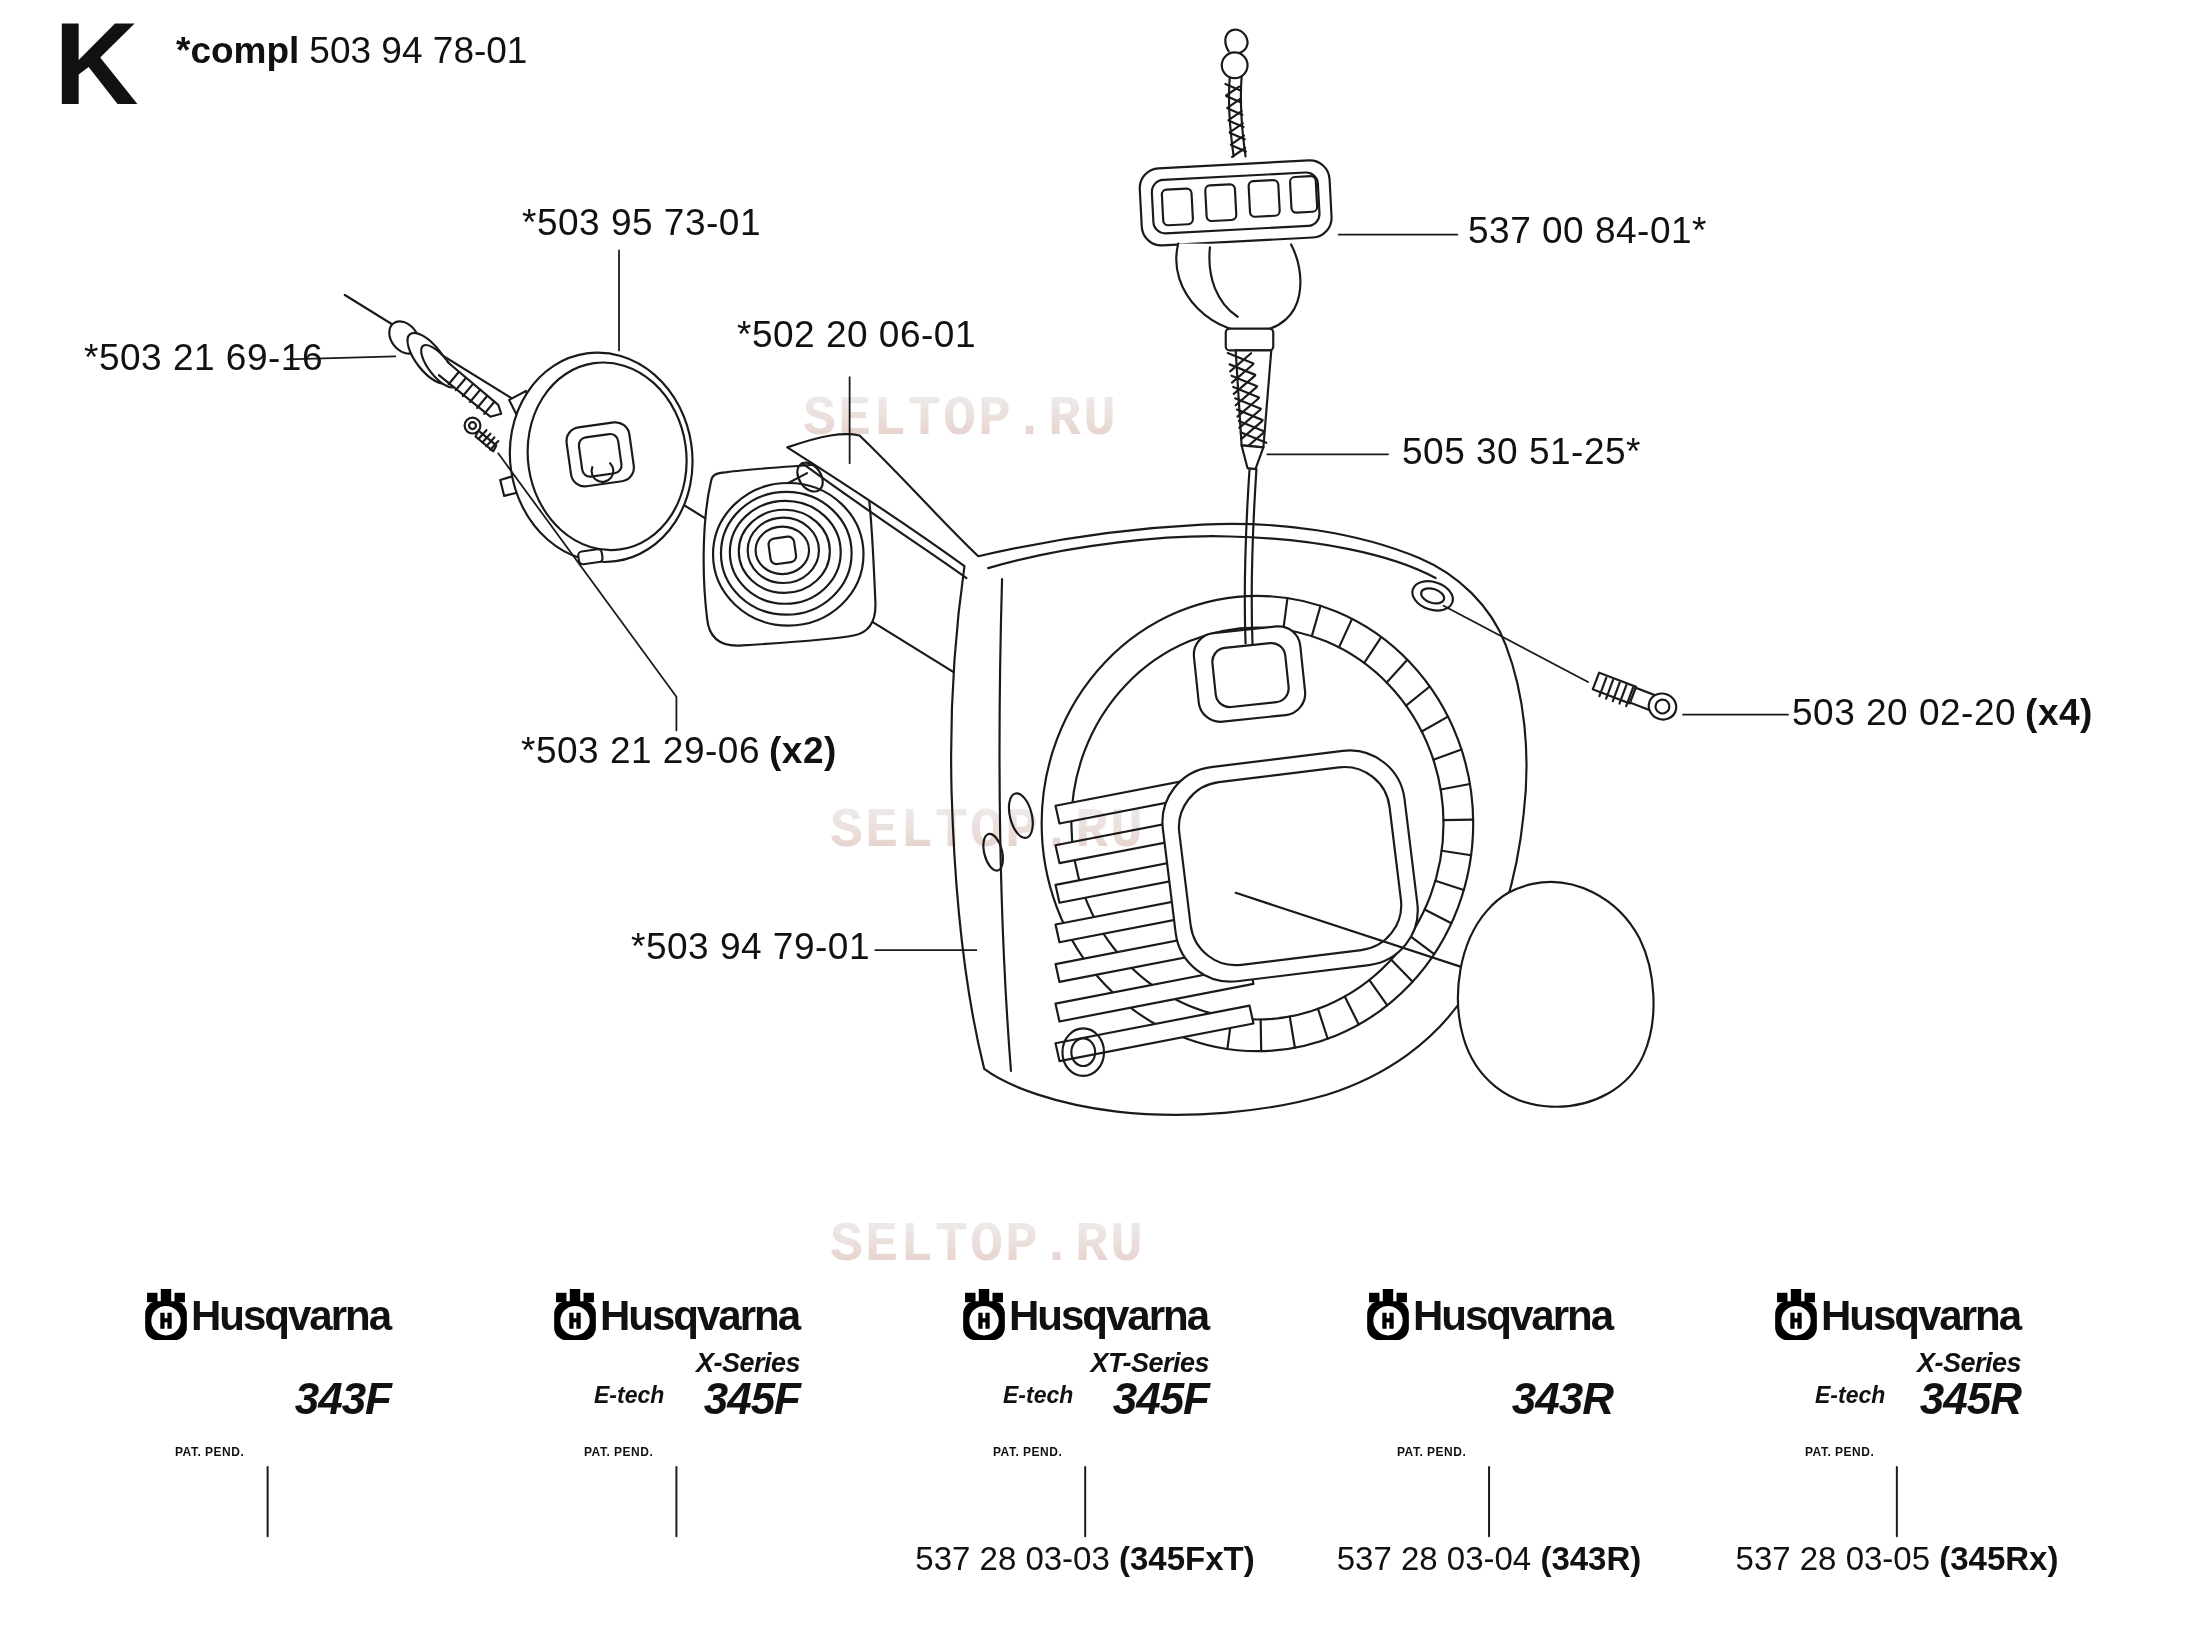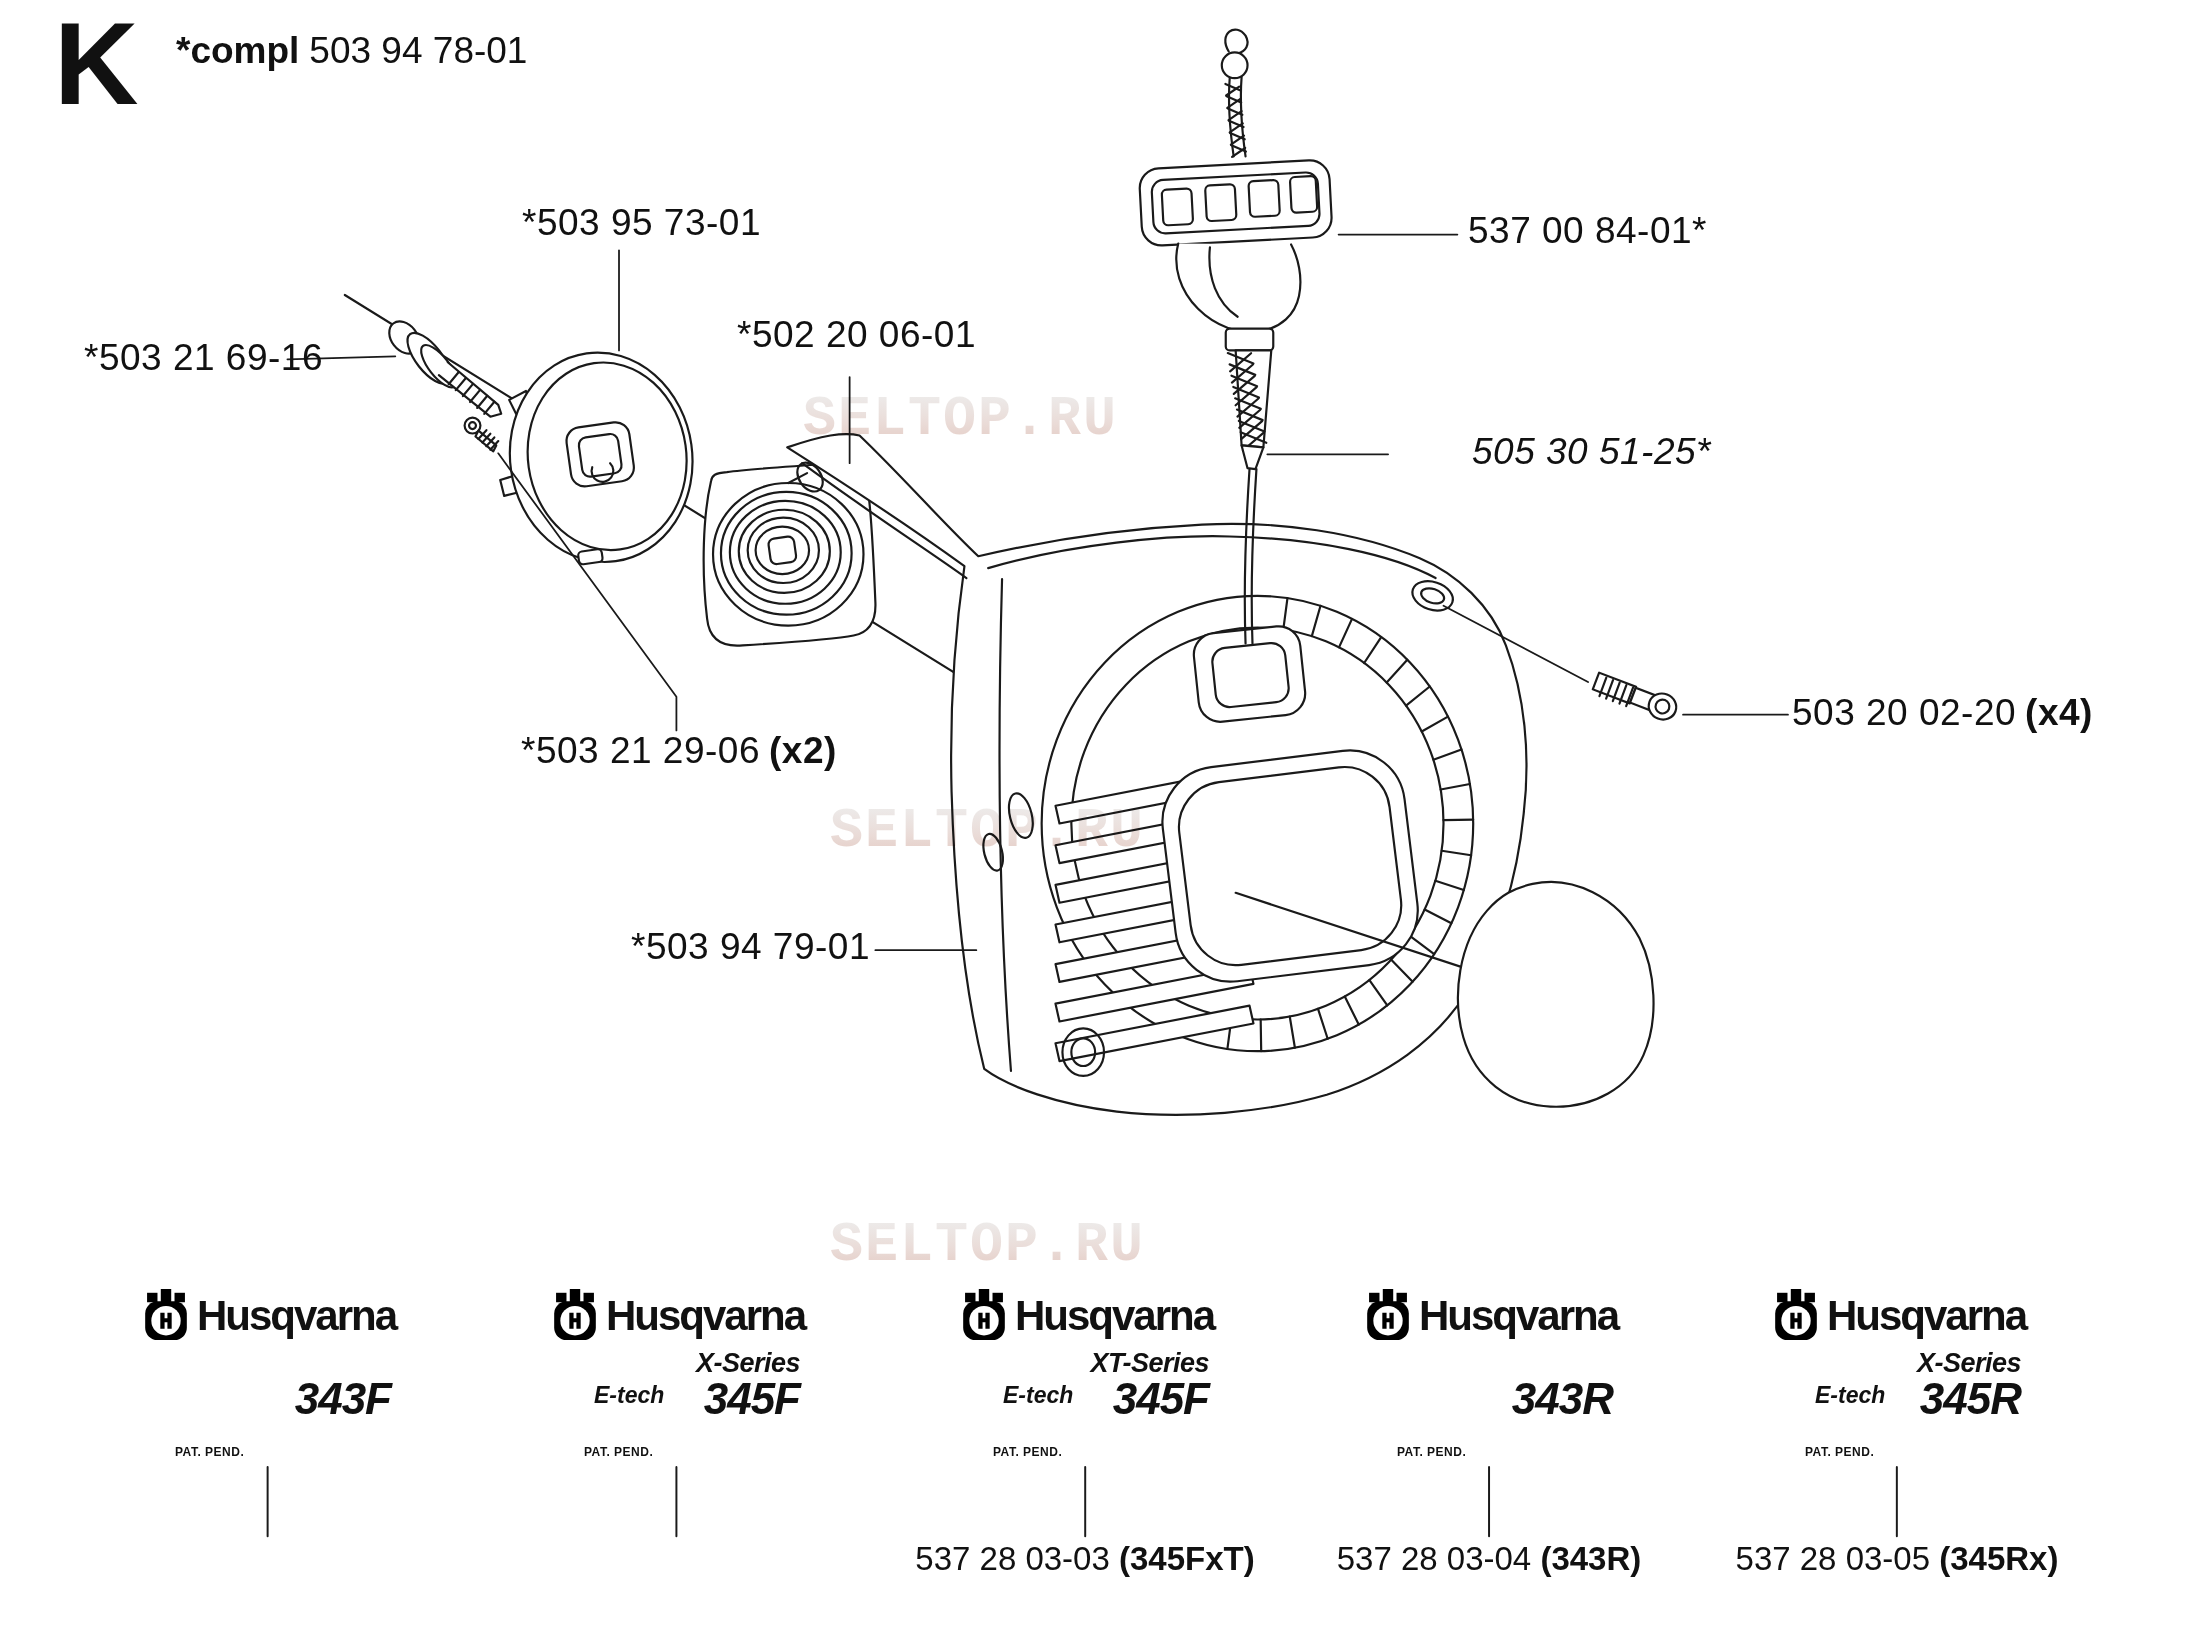--- a/index.html
+++ b/index.html
@@ -9,21 +9,21 @@
   .hdr-k{position:absolute;left:54px;top:0px;font-size:117px;font-weight:bold;line-height:1.1;}
   .hdr-compl{position:absolute;left:176px;top:30px;font-size:37px;white-space:nowrap;}
   .hdr-compl b{font-weight:bold;}
   .hdr-compl span{margin-left:10px;}
   .plabel{position:absolute;font-size:37px;letter-spacing:0.5px;white-space:nowrap;}
   .plabel .bq{font-weight:bold;margin-left:9px;}
   .watermark{position:absolute;font-family:Liberation Mono, monospace;font-weight:bold;font-size:55px;line-height:1;letter-spacing:2px;white-space:nowrap;
     background:linear-gradient(180deg,#edebea 5%,#eadcd8 55%,#e4ccc5 95%);
     -webkit-background-clip:text;background-clip:text;color:transparent;mix-blend-mode:multiply;}
   .mcol{position:absolute;top:1279px;width:426px;height:337px;}
-  .mlogo{position:absolute;left:87px;top:10px;display:flex;align-items:center;gap:6px;}
+  .mlogo{position:absolute;left:87px;top:10px;display:flex;align-items:center;}
   .mlogo svg{width:50px;height:53px;flex:0 0 auto;}
   .mword{font-size:42px;font-weight:bold;letter-spacing:-2px;}
   .mseries{position:absolute;right:89px;top:69px;font-size:27px;font-weight:bold;font-style:italic;letter-spacing:-0.5px;}
   .metech{position:absolute;left:89px;top:103px;font-size:23px;font-weight:bold;font-style:italic;margin-left:42px;}
   .mmodel{position:absolute;right:89px;top:95px;font-size:44px;font-weight:bold;font-style:italic;letter-spacing:-1px;}
   .mpat{position:absolute;left:121px;top:166px;font-size:12px;font-weight:bold;letter-spacing:0.5px;}
   .mpart{position:absolute;left:-40px;right:-40px;top:261px;text-align:center;font-size:33px;white-space:nowrap;}
   .mpart b{font-weight:bold;}
 </style>
 </head>
@@ -236,21 +236,21 @@
 
   <div class="hdr-k">K</div>
   <div class="hdr-compl">
     <b>*compl</b><span>503 94 78-01</span>
   </div>
 
   <div class="plabel" style="left:84px;top:337px;"><span>*503 21 69-16</span><span class="bq"></span></div>
   <div class="plabel" style="left:522px;top:202px;"><span>*503 95 73-01</span><span class="bq"></span></div>
   <div class="plabel" style="left:737px;top:314px;"><span>*502 20 06-01</span><span class="bq"></span></div>
   <div class="plabel" style="left:1468px;top:210px;"><span>537 00 84-01*</span><span class="bq"></span></div>
-  <div class="plabel" style="left:1472px;top:431px;font-style:italic;"><span>505 30 51-25*</span><span class="bq"></span></div>
+  <div class="plabel" style="left:1402px;top:431px;"><span>505 30 51-25*</span><span class="bq"></span></div>
   <div class="plabel" style="left:521px;top:730px;text-align:right;"><span>*503 21 29-06</span><span class="bq">(x2)</span></div>
   <div class="plabel" style="left:1792px;top:692px;"><span>503 20 02-20</span><span class="bq">(x4)</span></div>
   <div class="plabel" style="left:631px;top:926px;"><span>*503 94 79-01</span><span class="bq"></span></div>
 
   <div class="mcol" style="left:54px;">
     <div class="mlogo">
       <svg viewBox="0 0 52 56">
           <rect x="6" y="4" width="11" height="10" fill="#000"></rect>
           <rect x="20.5" y="0" width="11" height="14" fill="#000"></rect>
           <rect x="35" y="4" width="11" height="10" fill="#000"></rect>

